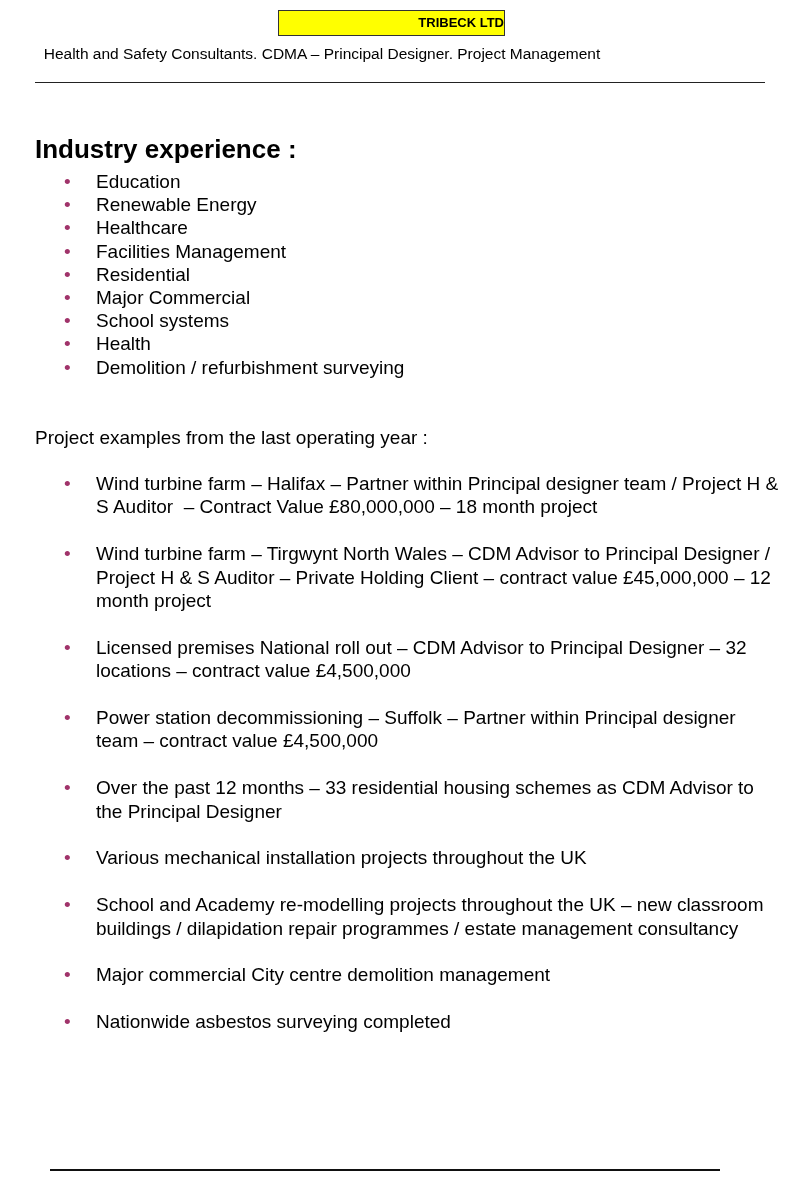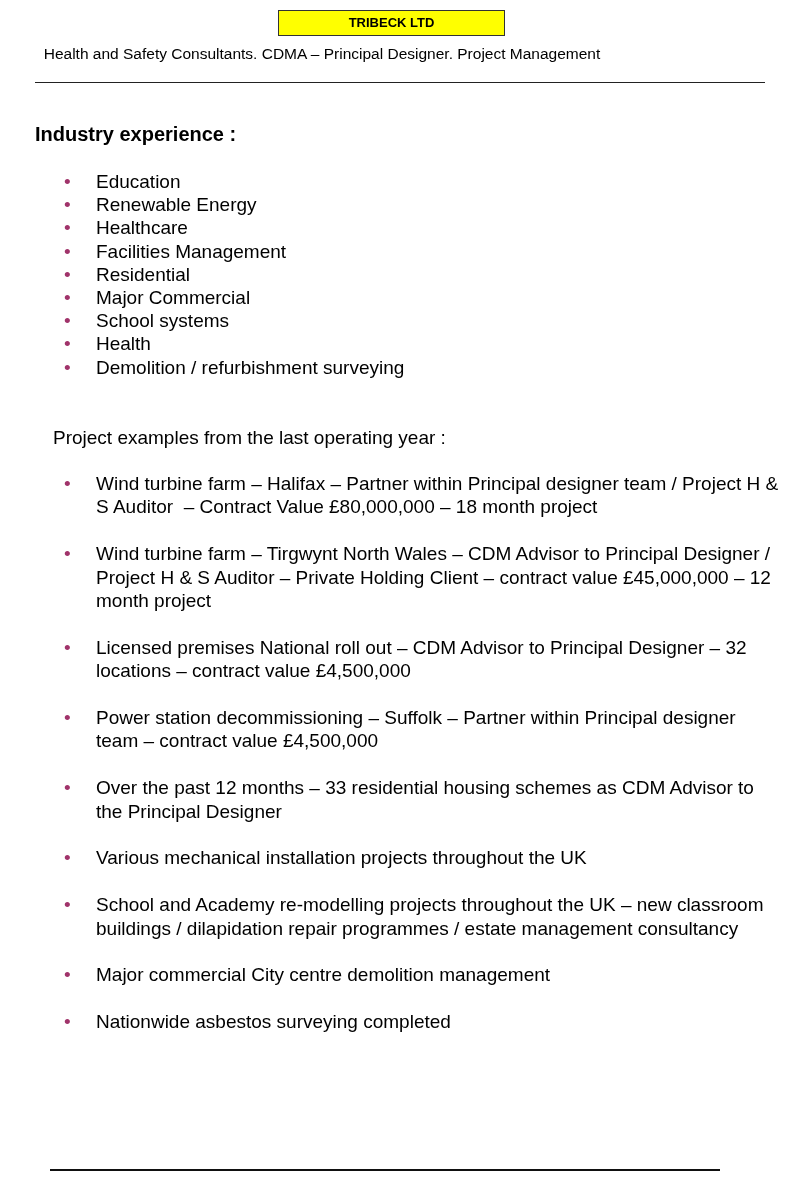--- a/index.html
+++ b/index.html
@@ -19,38 +19,38 @@
   }
   .rule-top {
     position: absolute; left: 35px; top: 82px; width: 730px; height: 0;
     border-top: 1.5px solid #222;
   }
   .rule-bottom {
     position: absolute; left: 50px; top: 1169px; width: 670px; height: 0;
     border-top: 2px solid #111;
   }
   .heading {
-    position: absolute; left: 35px; top: 123px; font-weight: bold; font-size: 20px;
+    position: absolute; left: 35px; top: 134px; font-weight: bold; font-size: 26px;
   }
   .list { position: absolute; left: 0; margin: 0; padding: 0; list-style: none; }
   .industry-list { top: 170px; }
   .item { position: relative; padding-left: 96px; font-size: 19px; line-height: 23.2px; }
   .bullet {
     position: absolute; left: 64px; top: 0; color: #a0336a; font-size: 19px;
   }
   .intro {
-    position: absolute; left: 35px; top: 427px; font-size: 19px; margin-left: 18px;
+    position: absolute; left: 35px; top: 427px; font-size: 19px;
   }
   .project-list { top: 472px; width: 780px; }
   .project-list .item { margin-bottom: 23.4px; line-height: 23.4px; }
 </style>
 </head>
 <body>
 
-<div class="brand-box" style="background: rgb(255, 255, 0);">TRIBECK LTD</div>
+<div class="brand-box" style="background: rgb(255, 255, 0); text-align: right;">TRIBECK LTD</div>
 <div class="tagline">Health and Safety Consultants. CDMA – Principal Designer. Project Management</div>
 <div class="rule-top"></div>
 
 <div class="heading">Industry experience :</div>
 
 <ul class="list industry-list">
   <li class="item"><span class="bullet" style="color: rgb(160, 51, 106);">•</span><span>Education</span></li>
   <li class="item"><span class="bullet" style="color: rgb(160, 51, 106);">•</span><span>Renewable Energy</span></li>
   <li class="item"><span class="bullet" style="color: rgb(160, 51, 106);">•</span><span>Healthcare</span></li>
   <li class="item"><span class="bullet" style="color: rgb(160, 51, 106);">•</span><span>Facilities Management</span></li>

